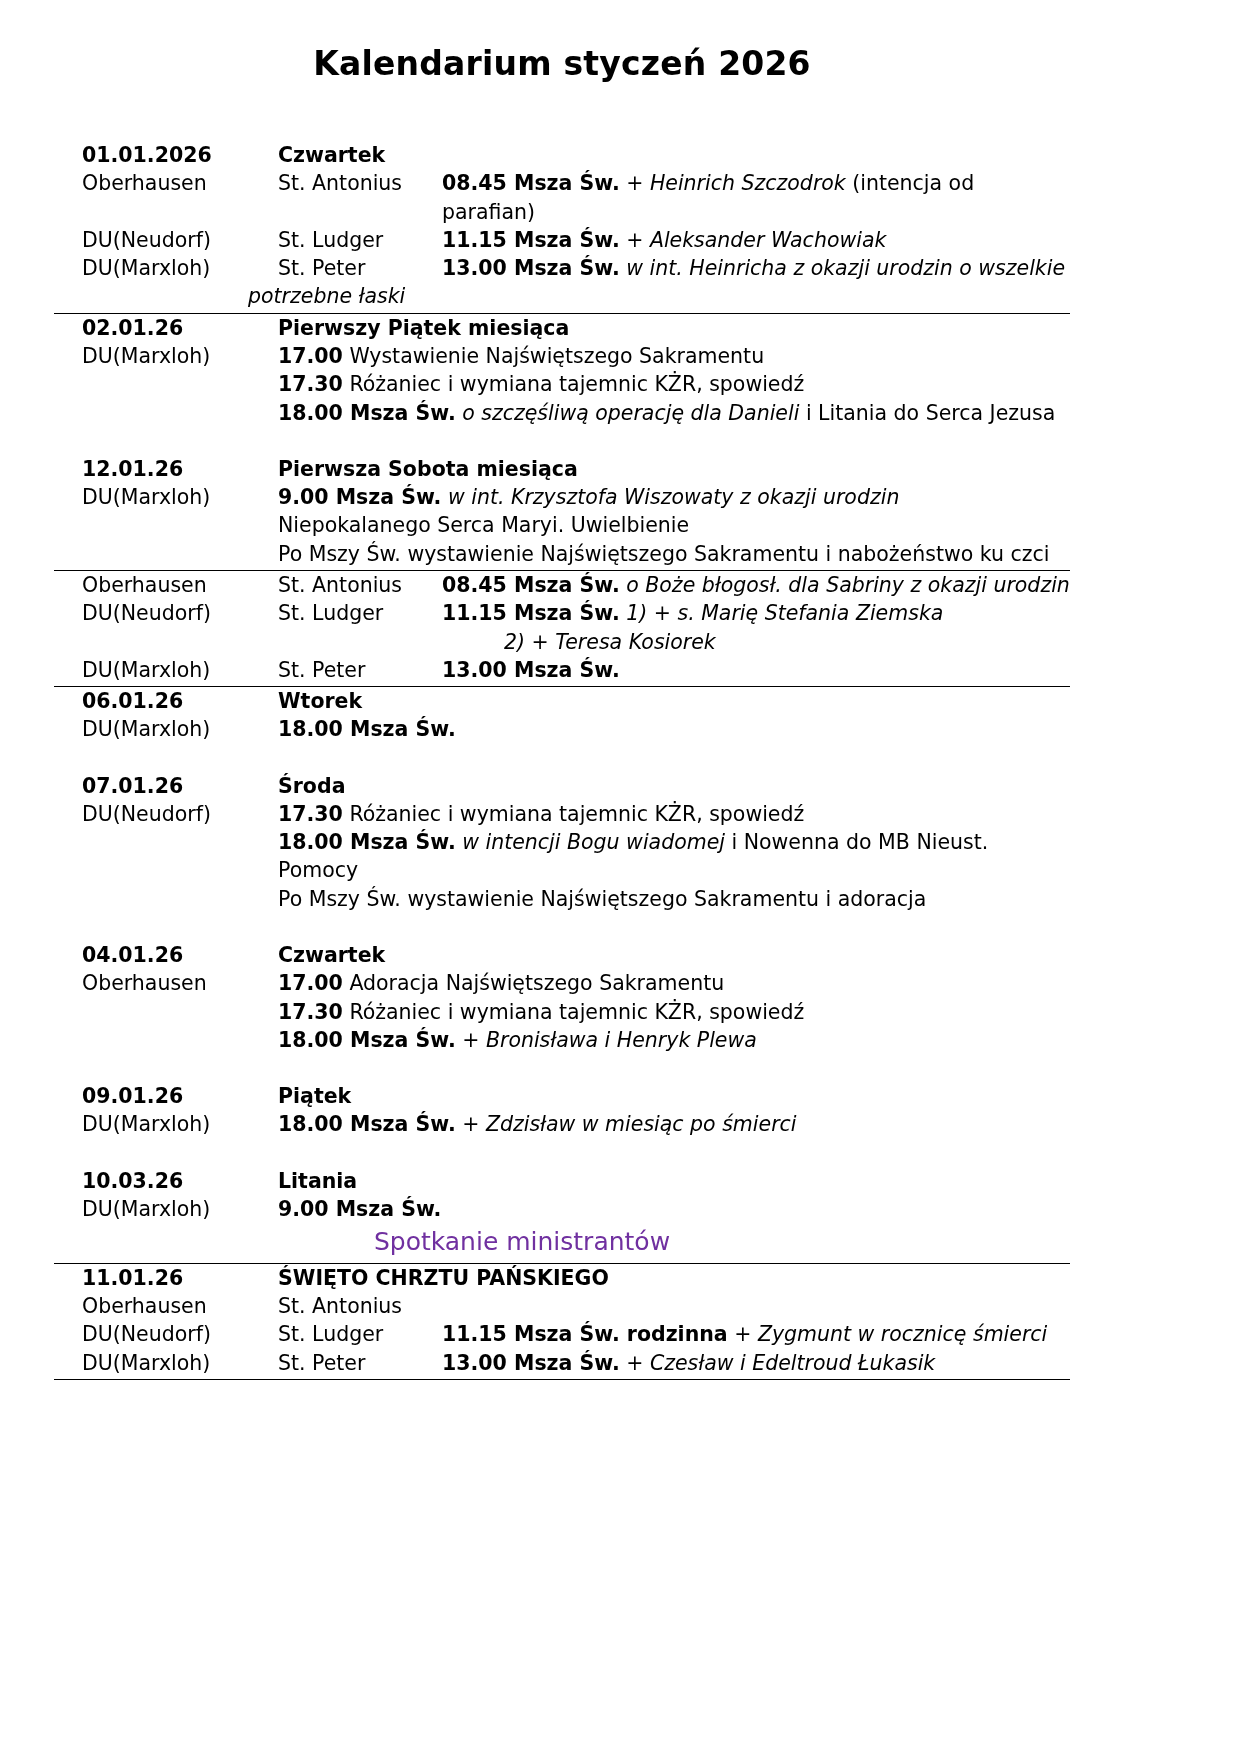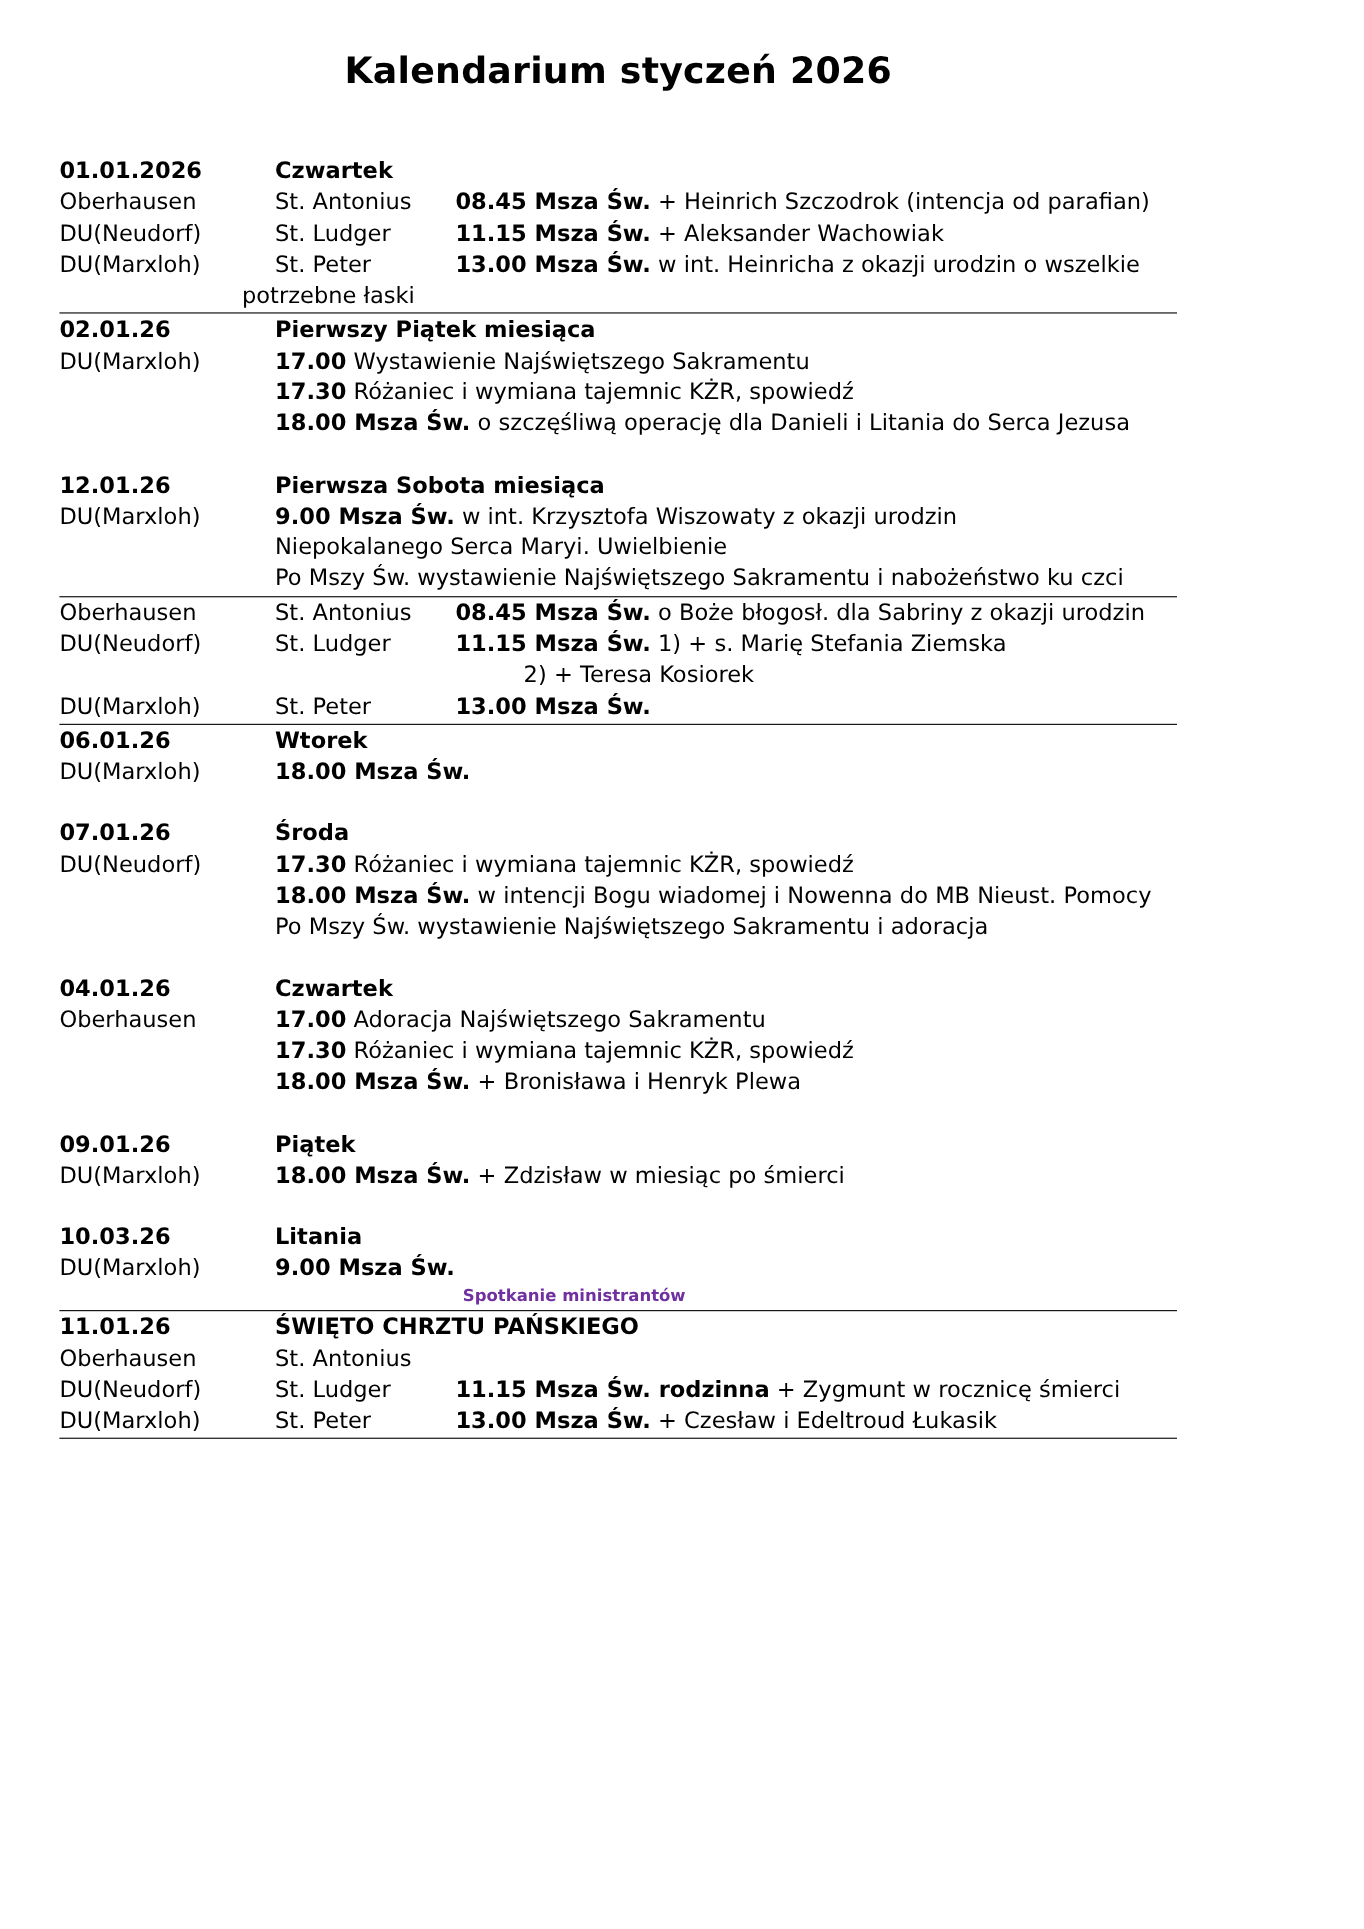--- a/index.html
+++ b/index.html
@@ -38,23 +38,24 @@
     padding-bottom: 2px;
   }
   .day-block.ruled {
     border-bottom: 1.6px solid #000;
   }
   .day-block.gap {
     margin-bottom: 26px;
   }
   .row {
     display: flex;
-    align-items: flex-end;
+    align-items: flex-start;
     line-height: 1.38;
     font-size: 20.5px;
+    margin-left: 28px;
   }
   .c-date {
     width: 196px;
     flex: 0 0 196px;
     white-space: nowrap;
   }
   .c-church {
     width: 164px;
     flex: 0 0 164px;
     white-space: nowrap;
@@ -62,32 +63,33 @@
   .c-text {
     flex: 1 1 auto;
   }
   .c-text-wide {
     flex: 1 1 auto;
   }
   .bold {
     font-weight: bold;
   }
   .ital {
+    font-style: italic;
   }
   .indent-cont {
     padding-left: 166px;
   }
   .indent-sub {
     padding-left: 62px;
   }
   .center-note {
     text-align: center;
-    font-weight: bold;
+    font-weight: normal;
     color: #7030a0;
-    font-size: 15px;
+    font-size: 25px;
     line-height: 1.5;
     padding-right: 80px;
   }
   .header-title {
     font-weight: bold;
   }
 </style>
 </head>
 <body>
 

